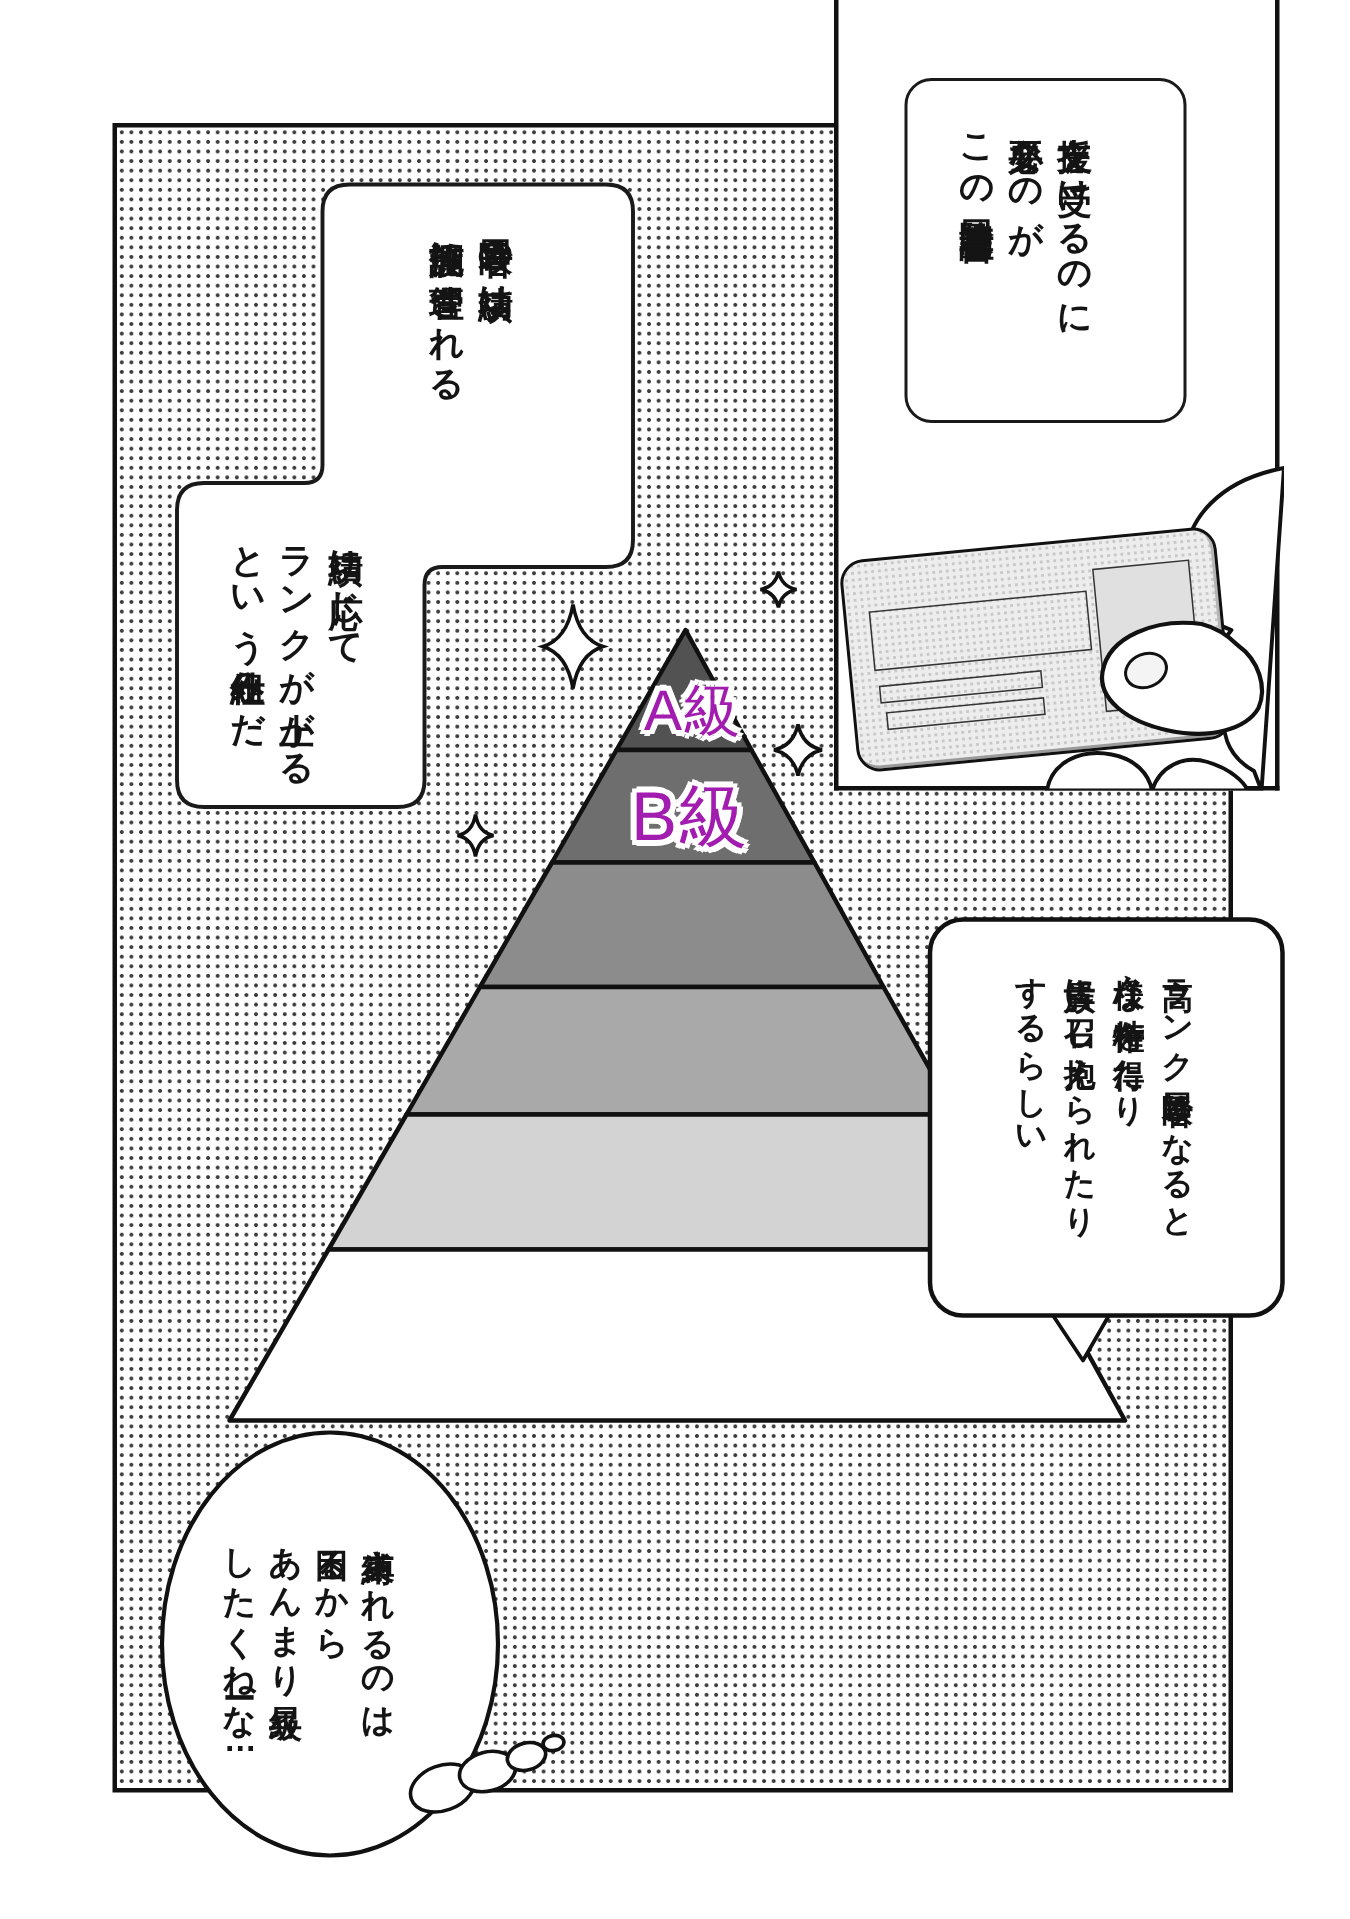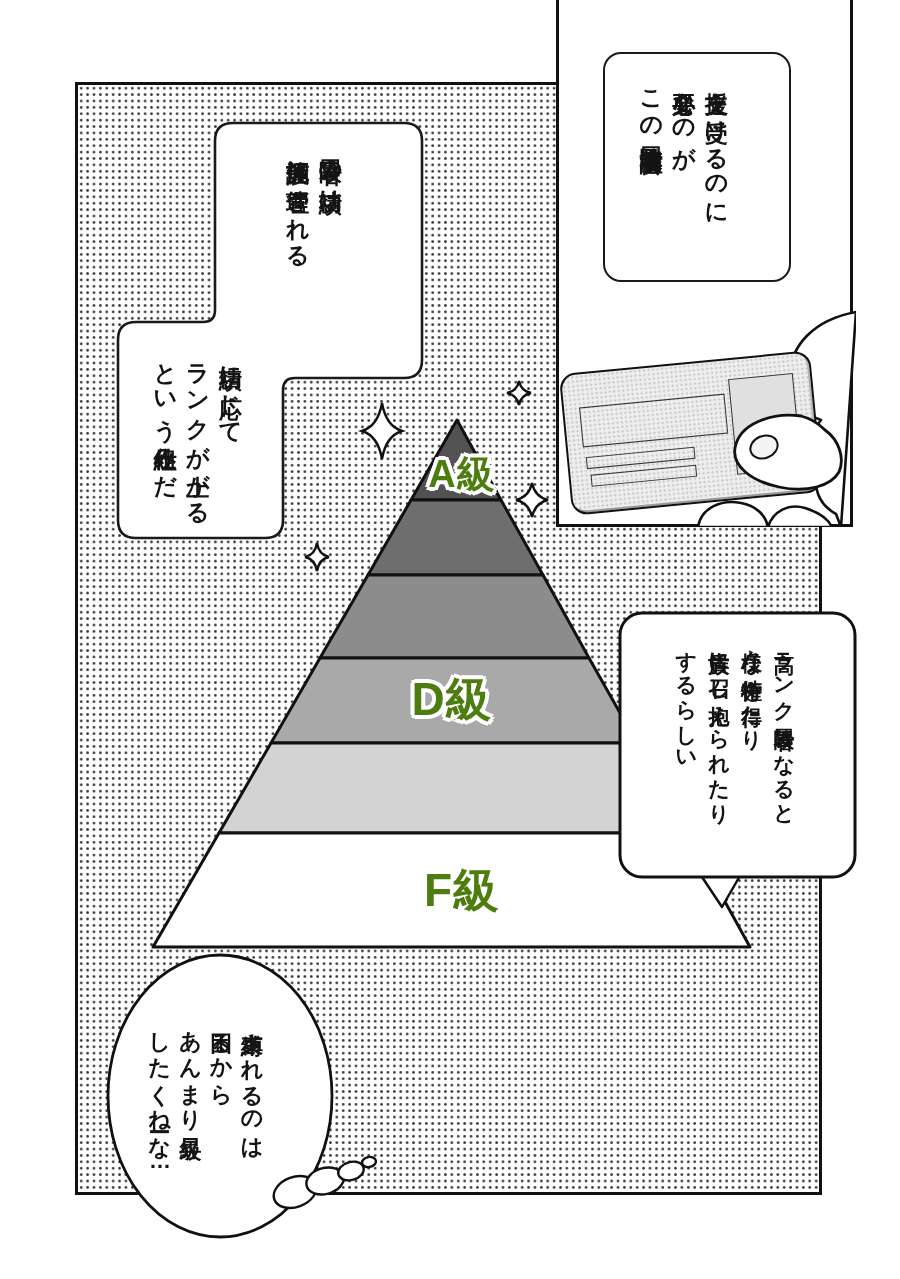--- a/index.html
+++ b/index.html
@@ -5,21 +5,21 @@
   html,body{margin:0;padding:0;background:#fff;}
   #page{position:relative;width:900px;height:1279px;background:#fff;overflow:hidden;
         font-family:"Liberation Sans","DejaVu Sans",sans-serif;}
   
   #main-panel{position:absolute;left:75px;top:82px;width:747px;height:1113px;
     border:3px solid #111;box-sizing:border-box;background-color:#fff;
     background-image:radial-gradient(circle,#3c3c3c 1.15px,transparent 1.45px);
     background-size:6.4px 6.4px;}
   svg{position:absolute;left:0;top:0;}
   
-  .rank-label{position:absolute;transform:translate(-50%,-50%);font-weight:700;color:#4d7c0f;
+  .rank-label{position:absolute;transform:translate(-50%,-50%);font-weight:400;color:#a21caf;
     font-size:46px;letter-spacing:1px;white-space:nowrap;
     text-shadow:-3px -3px 0 #fff,3px -3px 0 #fff,-3px 3px 0 #fff,3px 3px 0 #fff,
                 -4px 0 0 #fff,4px 0 0 #fff,0 -4px 0 #fff,0 4px 0 #fff;}
   
   .vtext{position:absolute;writing-mode:vertical-rl;text-orientation:upright;
     color:#141414;font-weight:600;letter-spacing:1px;}
   .vtext div{white-space:nowrap;}
   
   #card-panel{position:absolute;left:556px;top:0;width:297px;height:527px;
     background:#fff;border:3px solid #111;border-top:none;box-sizing:border-box;}
@@ -55,22 +55,21 @@
       <path d="M532,483 Q535,497 548,500 Q535,503 532,517 Q529,503 516,500 Q529,497 532,483 Z"></path>
       <path d="M317,543 Q319,555 329,557 Q319,559 317,571 Q315,559 305,557 Q315,555 317,543 Z"></path>
     </g>
     <path fill="#fff" stroke="#1a1a1a" stroke-width="2.6" d="M 233,123 L 404,123 Q 422,123 422,141 L 422,360 Q 422,378 404,378
          L 295,378 Q 283,378 283,390 L 283,520 Q 283,538 265,538
          L 136,538 Q 118,538 118,520 L 118,340 Q 118,322 136,322
          L 203,322 Q 215,322 215,310 L 215,141 Q 215,123 233,123 Z"></path>
   </svg>
 
   <div class="rank-label" style="left:462px;top:474px;font-size:38px;">A級</div>
-  <div class="rank-label" style="left:452px;top:700px;">D級</div>
-  <div class="rank-label" style="left:462px;top:891px;">F級</div>
+  <div class="rank-label" style="left:460px;top:545px;">B級</div>
 
   <div class="vtext" style="left:231px;top:142px;width:116px;height:225px;font-size:23px;line-height:1.42;">
     <div>冒険者の功績は</div>
     <div>施設側に管理される</div>
   </div>
   <div class="vtext" style="left:131px;top:348px;width:116px;height:180px;font-size:23px;line-height:1.42;">
     <div>功績に応じて</div>
     <div>ランクが上がる</div>
     <div>という仕組みだ</div>
   </div>

